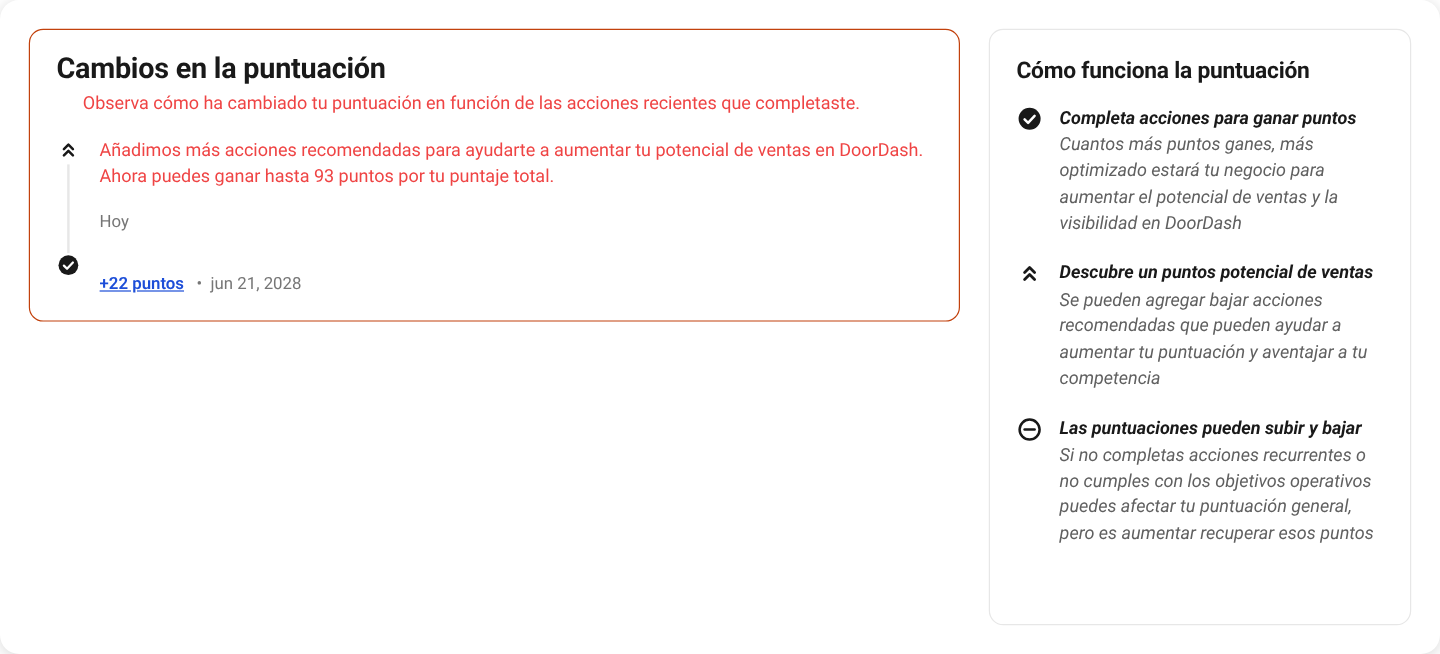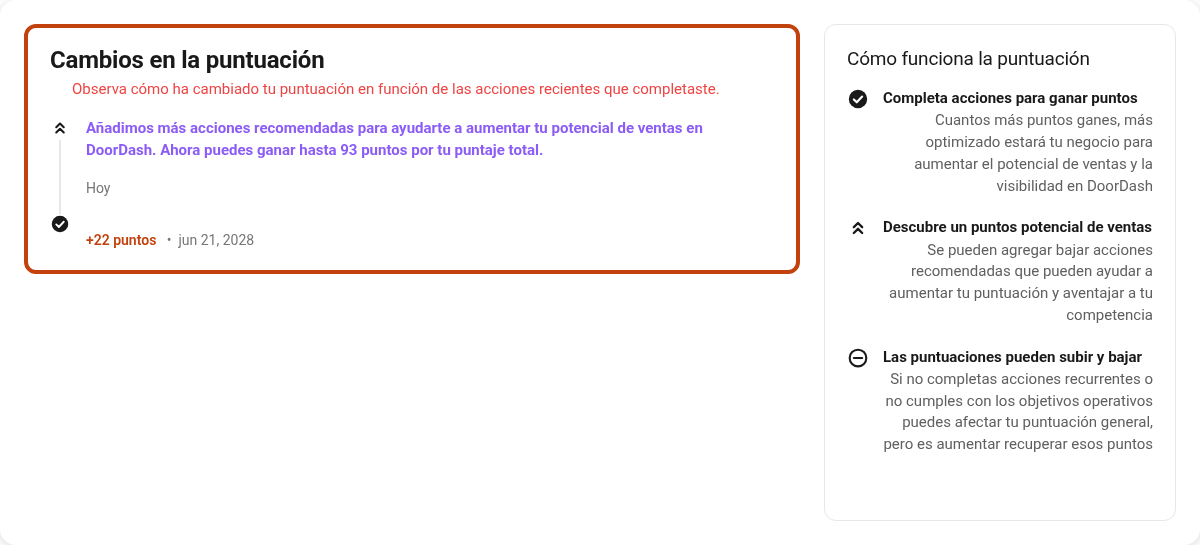--- a/index.html
+++ b/index.html
@@ -24,21 +24,21 @@
       padding: 24px;
       display: flex;
       gap: 24px;
       position: relative;
     }
     .left-panel {
       flex: 1;
       position: relative;
     }
     .highlight-box {
-      border: 4px solid #c2410c;
+      border: 1px solid #c2410c;
       border-radius: 12px;
       padding: 18px 22px 22px 22px;
     }
     .left-title {
       font-size: 24px;
       font-weight: 700;
       color: #191919;
       margin-bottom: 6px;
       letter-spacing: -0.2px;
     }
@@ -70,32 +70,33 @@
       justify-content: center;
       position: relative;
       z-index: 1;
       background: #fff;
     }
     .timeline-content {
       flex: 1;
     }
     .timeline-text {
       font-size: 15px;
-      font-weight: 700;
-      color: #8b5cf6;
+      font-weight: 400;
+      color: #ef4444;
       line-height: 1.45;
     }
     .timeline-meta {
       font-size: 14px;
       color: #767676;
       margin-top: 18px;
     }
     .points-positive {
-      color: #c2410c;
+      color: #1d4ed8;
       font-weight: 600;
+      text-decoration: underline;
     }
     .timeline-connector {
       position: absolute;
       left: 9px;
       top: 22px;
       bottom: -26px;
       width: 2px;
       background: #e7e7e7;
       z-index: 0;
     }
@@ -103,30 +104,31 @@
       display: none;
     }
     .right-panel {
       width: 352px;
       border: 1px solid #e7e7e7;
       border-radius: 12px;
       padding: 22px 22px;
     }
     .right-title {
       font-size: 19px;
-      font-weight: 400;
+      font-weight: 700;
       color: #191919;
       margin-bottom: 18px;
       letter-spacing: -0.2px;
     }
     .info-item {
       display: flex;
       align-items: flex-start;
       gap: 14px;
       margin-bottom: 20px;
+      font-style: italic;
     }
     .info-item:last-child {
       margin-bottom: 12px;
     }
     .info-icon {
       width: 22px;
       height: 22px;
       flex-shrink: 0;
       display: flex;
       align-items: center;
@@ -139,21 +141,20 @@
       font-size: 15px;
       font-weight: 700;
       color: #191919;
       line-height: 1.35;
     }
     .info-body {
       font-size: 15px;
       color: #606060;
       line-height: 1.45;
       margin-top: 2px;
-      text-align: right;
     }
     svg {
       display: block;
     }
   </style>
 </head>
 <body>
 
 <div class="page">
 

